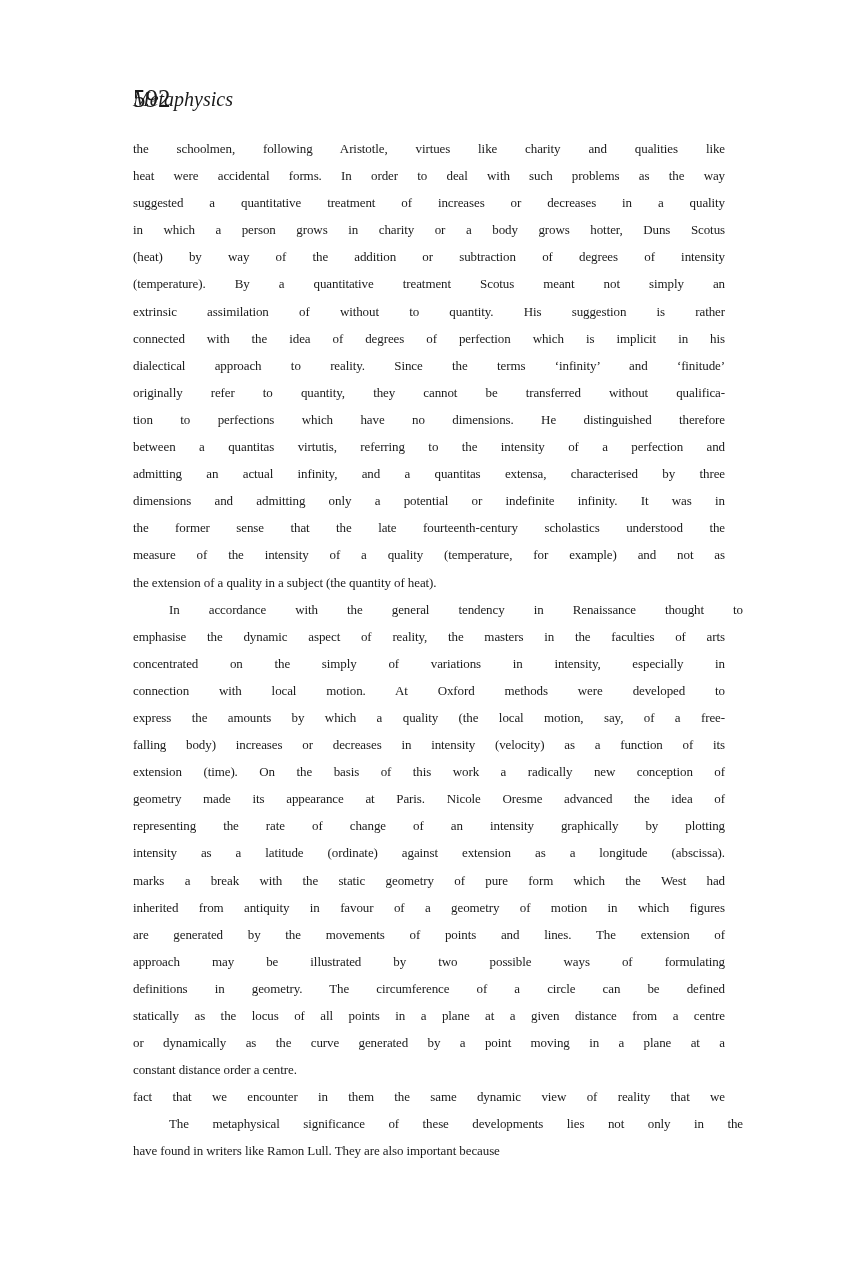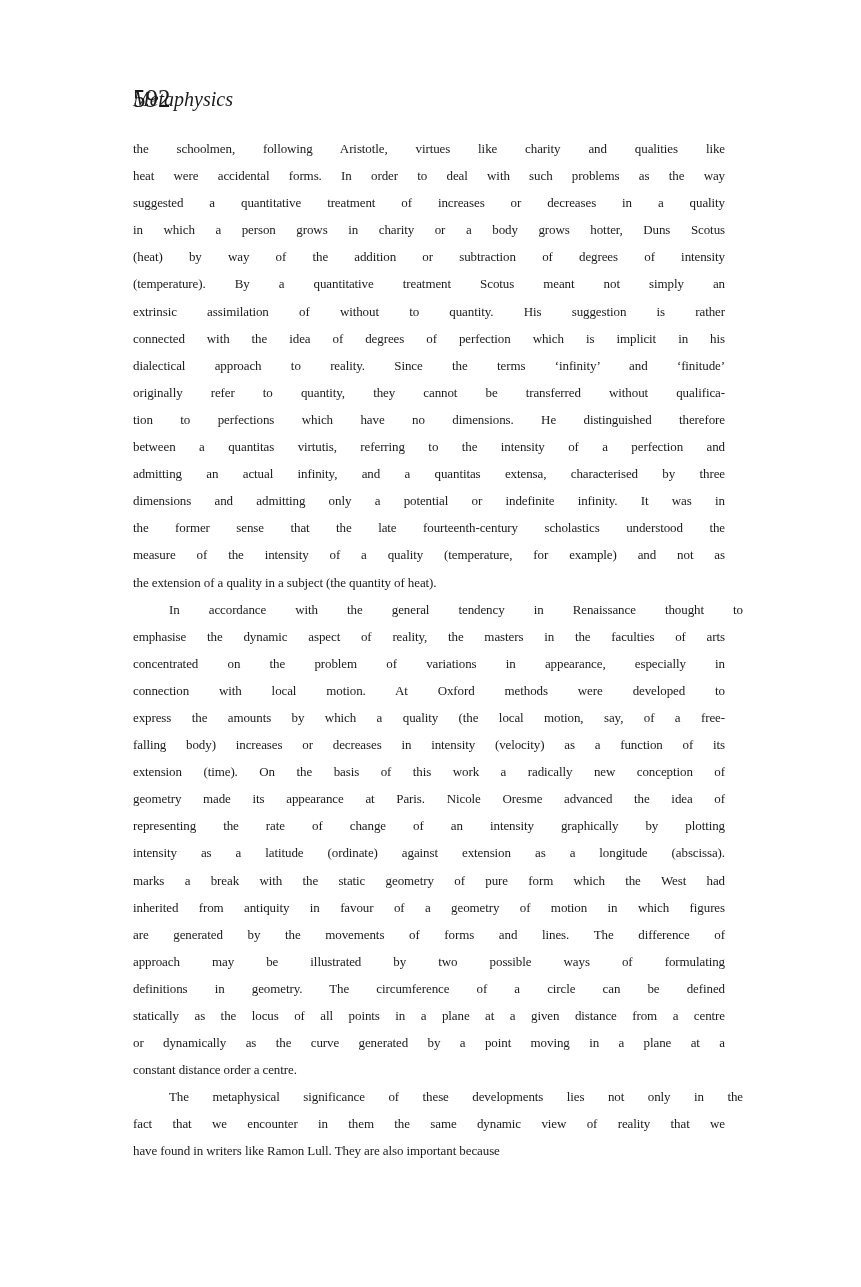--- a/index.html
+++ b/index.html
@@ -103,36 +103,36 @@
         <div class="line"><span class="line-inner"><span>between a </span><span class="it">quantitas virtutis</span><span>, referring to the intensity of a perfection and</span></span></div>
         <div class="line"><span class="line-inner"><span>admitting an actual infinity, and a </span><span class="it">quantitas extensa</span><span>, characterised by three</span></span></div>
         <div class="line"><span class="line-inner"><span>dimensions and admitting only a potential or indefinite infinity. It was in</span></span></div>
         <div class="line"><span class="line-inner"><span>the former sense that the late fourteenth-century scholastics understood the</span></span></div>
         <div class="line"><span class="line-inner"><span>measure of the intensity of a quality (temperature, for example) and not as</span></span></div>
         <div class="line last"><span class="line-inner"><span>the extension of a quality in a subject (the quantity of heat).</span></span></div>
       </div>
       <div>
         <div class="line indent"><span class="line-inner"><span>In accordance with the general tendency in Renaissance thought to</span></span></div>
         <div class="line"><span class="line-inner"><span>emphasise the dynamic aspect of reality, the masters in the faculties of arts</span></span></div>
-        <div class="line"><span class="line-inner"><span>concentrated on the problem of variations in appearance, especially in</span></span></div>
+        <div class="line"><span class="line-inner"><span>concentrated on the simply of variations in intensity, especially in</span></span></div>
         <div class="line"><span class="line-inner"><span>connection with local motion. At Oxford methods were developed to</span></span></div>
         <div class="line"><span class="line-inner"><span>express the amounts by which a quality (the local motion, say, of a free-</span></span></div>
         <div class="line"><span class="line-inner"><span>falling body) increases or decreases in intensity (velocity) as a function of its</span></span></div>
         <div class="line"><span class="line-inner"><span>extension (time). On the basis of this work a radically new conception of</span></span></div>
         <div class="line"><span class="line-inner"><span>geometry made its appearance at Paris. Nicole Oresme advanced the idea of</span></span></div>
         <div class="line"><span class="line-inner"><span>representing the rate of change of an intensity graphically by plotting</span></span></div>
         <div class="line"><span class="line-inner"><span>intensity as a latitude (ordinate) against extension as a longitude (abscissa).</span></span></div>
         <div class="line"><span class="line-inner"><span>marks a break with the static geometry of pure form which the West had</span></span></div>
         <div class="line"><span class="line-inner"><span>inherited from antiquity in favour of a geometry of motion in which figures</span></span></div>
-        <div class="line"><span class="line-inner"><span>are generated by the movements of forms and lines. The difference of</span></span></div>
+        <div class="line"><span class="line-inner"><span>are generated by the movements of points and lines. The extension of</span></span></div>
         <div class="line"><span class="line-inner"><span>approach may be illustrated by two possible ways of formulating</span></span></div>
         <div class="line"><span class="line-inner"><span>definitions in geometry. The circumference of a circle can be defined</span></span></div>
         <div class="line"><span class="line-inner"><span>statically as the locus of all points in a plane at a given distance from a centre</span></span></div>
         <div class="line"><span class="line-inner"><span>or dynamically as the curve generated by a point moving in a plane at a</span></span></div>
         <div class="line last"><span class="line-inner"><span>constant distance order a centre.</span></span></div>
       </div>
       <div>
+        <div class="line"><span class="line-inner"><span>fact that we encounter in them the same dynamic view of reality that we</span></span></div>
         <div class="line indent"><span class="line-inner"><span>The metaphysical significance of these developments lies not only in the</span></span></div>
-        <div class="line"><span class="line-inner"><span>fact that we encounter in them the same dynamic view of reality that we</span></span></div>
         <div class="line last"><span class="line-inner"><span>have found in writers like Ramon Lull. They are also important because</span></span></div>
       </div>
     </div>
 </div>
 
 </body></html>

